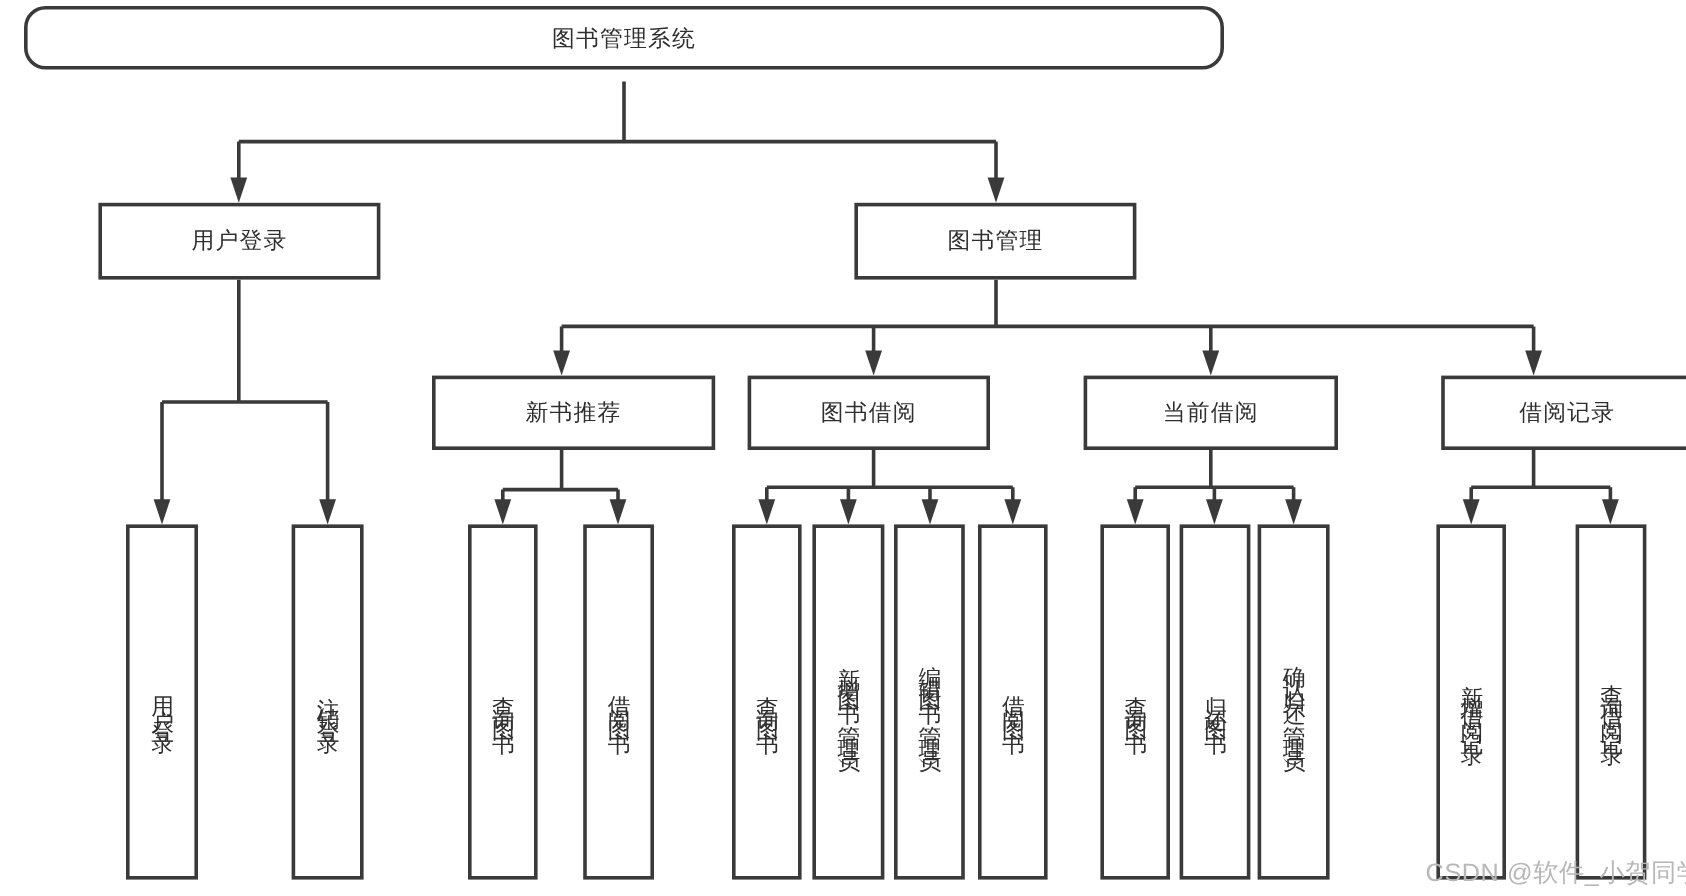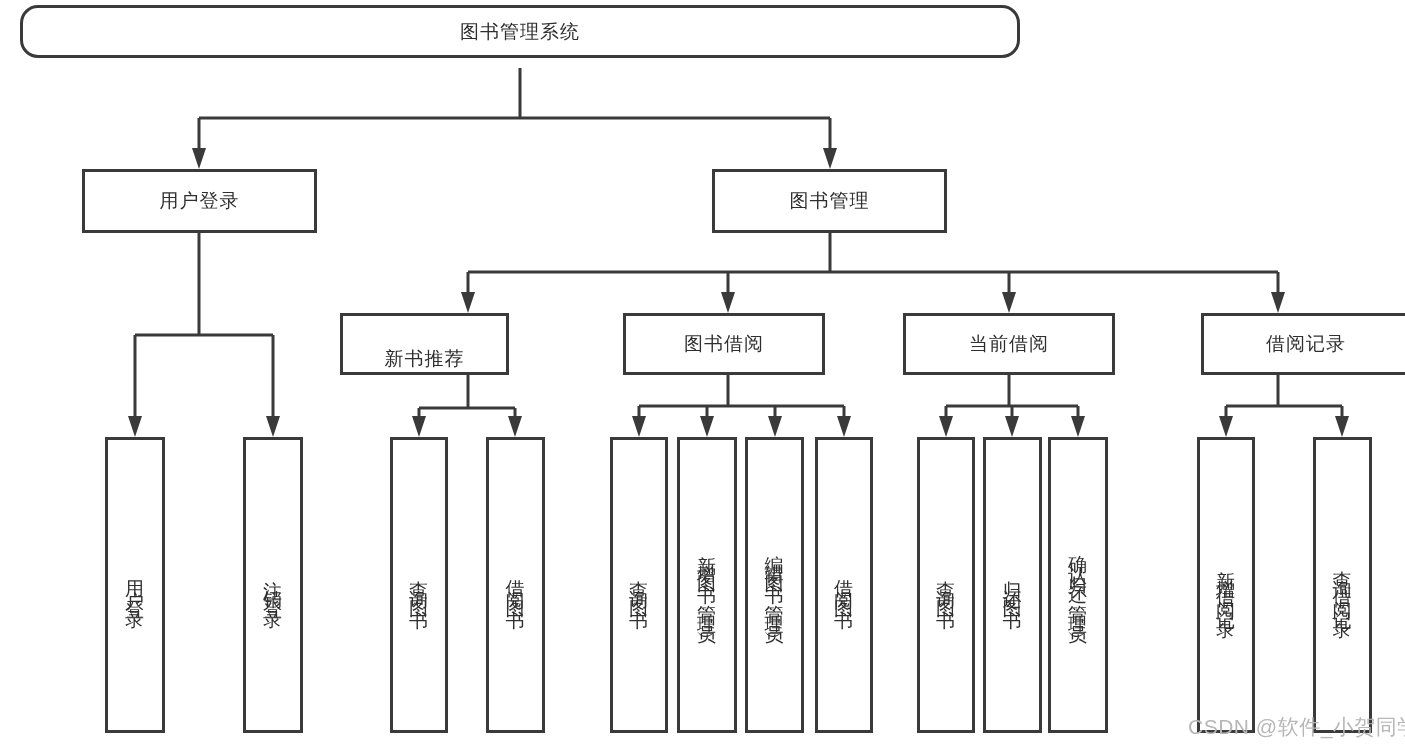--- a/index.html
+++ b/index.html
@@ -73,21 +73,21 @@
     <span class="hlabel">图书管理系统</span>
   </div>
 
   <div class="node lvl2-box" style="left:82px;">
     <span class="hlabel">用户登录</span>
   </div>
   <div class="node lvl2-box" style="left:712px;">
     <span class="hlabel">图书管理</span>
   </div>
 
-  <div class="node lvl3-box" style="left:340px;width:169px;align-items:flex-end;">
+  <div class="node lvl3-box" style="left:360px;width:236px;">
     <span class="hlabel">新书推荐</span>
   </div>
   <div class="node lvl3-box" style="left:623px;width:202px;">
     <span class="hlabel">图书借阅</span>
   </div>
   <div class="node lvl3-box" style="left:903px;width:212px;text-align:center;">
     <span class="hlabel">当前借阅</span>
   </div>
   <div class="node lvl3-box" style="left:1173px;width:210px;margin-left:28px;">
     <span class="hlabel">借阅记录</span>

